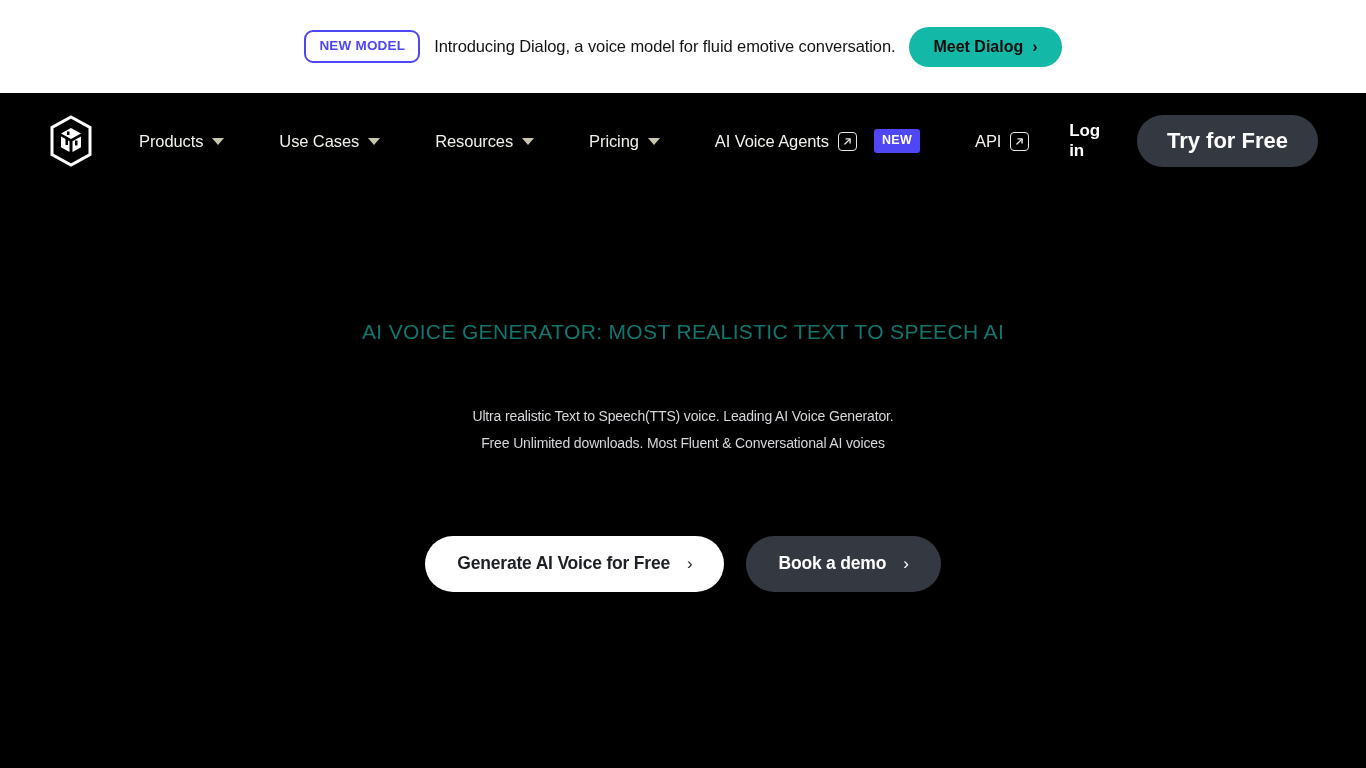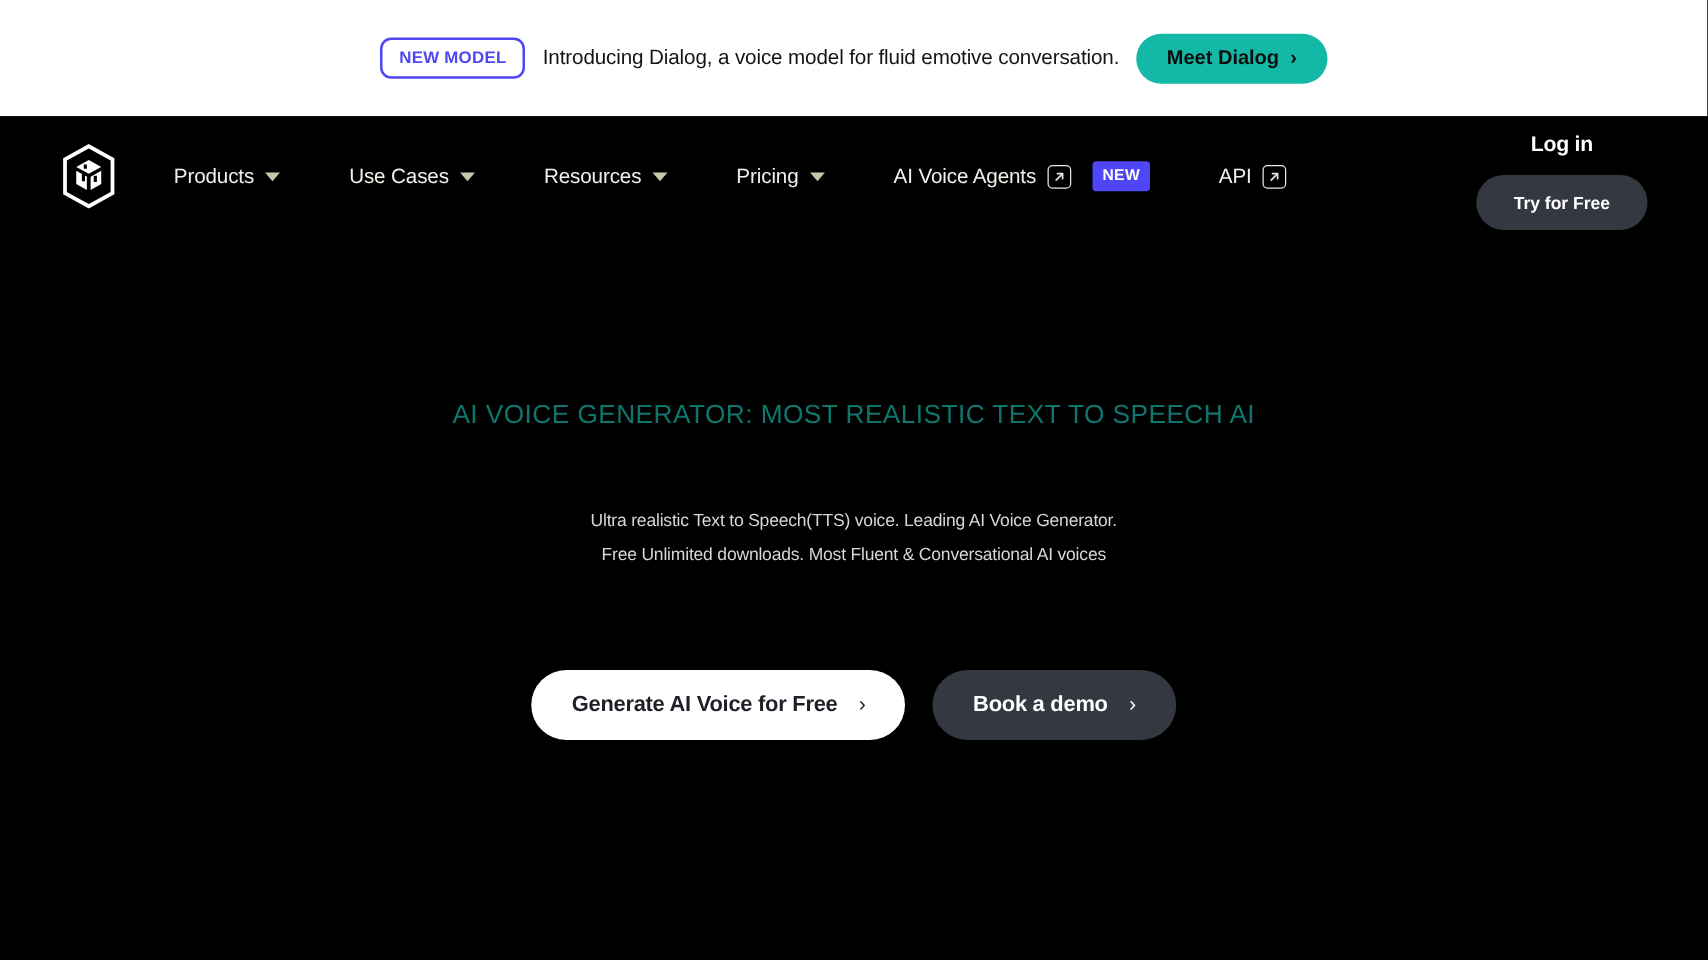--- a/index.html
+++ b/index.html
@@ -90,28 +90,28 @@
     background:#4f46f5;
     color:#ffffff;
     font-size:12.5px;
     font-weight:700;
     padding:5px 8px 6px;
     border-radius:3px;
     line-height:1;
     margin-left:8px;
     letter-spacing:.3px;
   }
-  .nav-right{ margin-left:auto; display:flex; align-items:center; gap:6px;flex-direction:column; }
+  .nav-right{ margin-left:auto; display:flex; align-items:center; gap:6px; }
   .login-link{
     color:#ffffff; font-size:17px; font-weight:700;
     letter-spacing:-.2px; cursor:pointer; padding:8px 12px;
   }
   .try-free-btn{
     background:#343841; color:#ffffff;
-    font-size:14px; font-weight:600;
+    font-size:22px; font-weight:600;
     border:none; border-radius:999px;
     padding:15px 30px;
     cursor:pointer; line-height:1;
     font-family:"Liberation Sans", sans-serif;
     white-space:nowrap;
   }
 
   
   .hero{
     display:flex; flex-direction:column; align-items:center;

